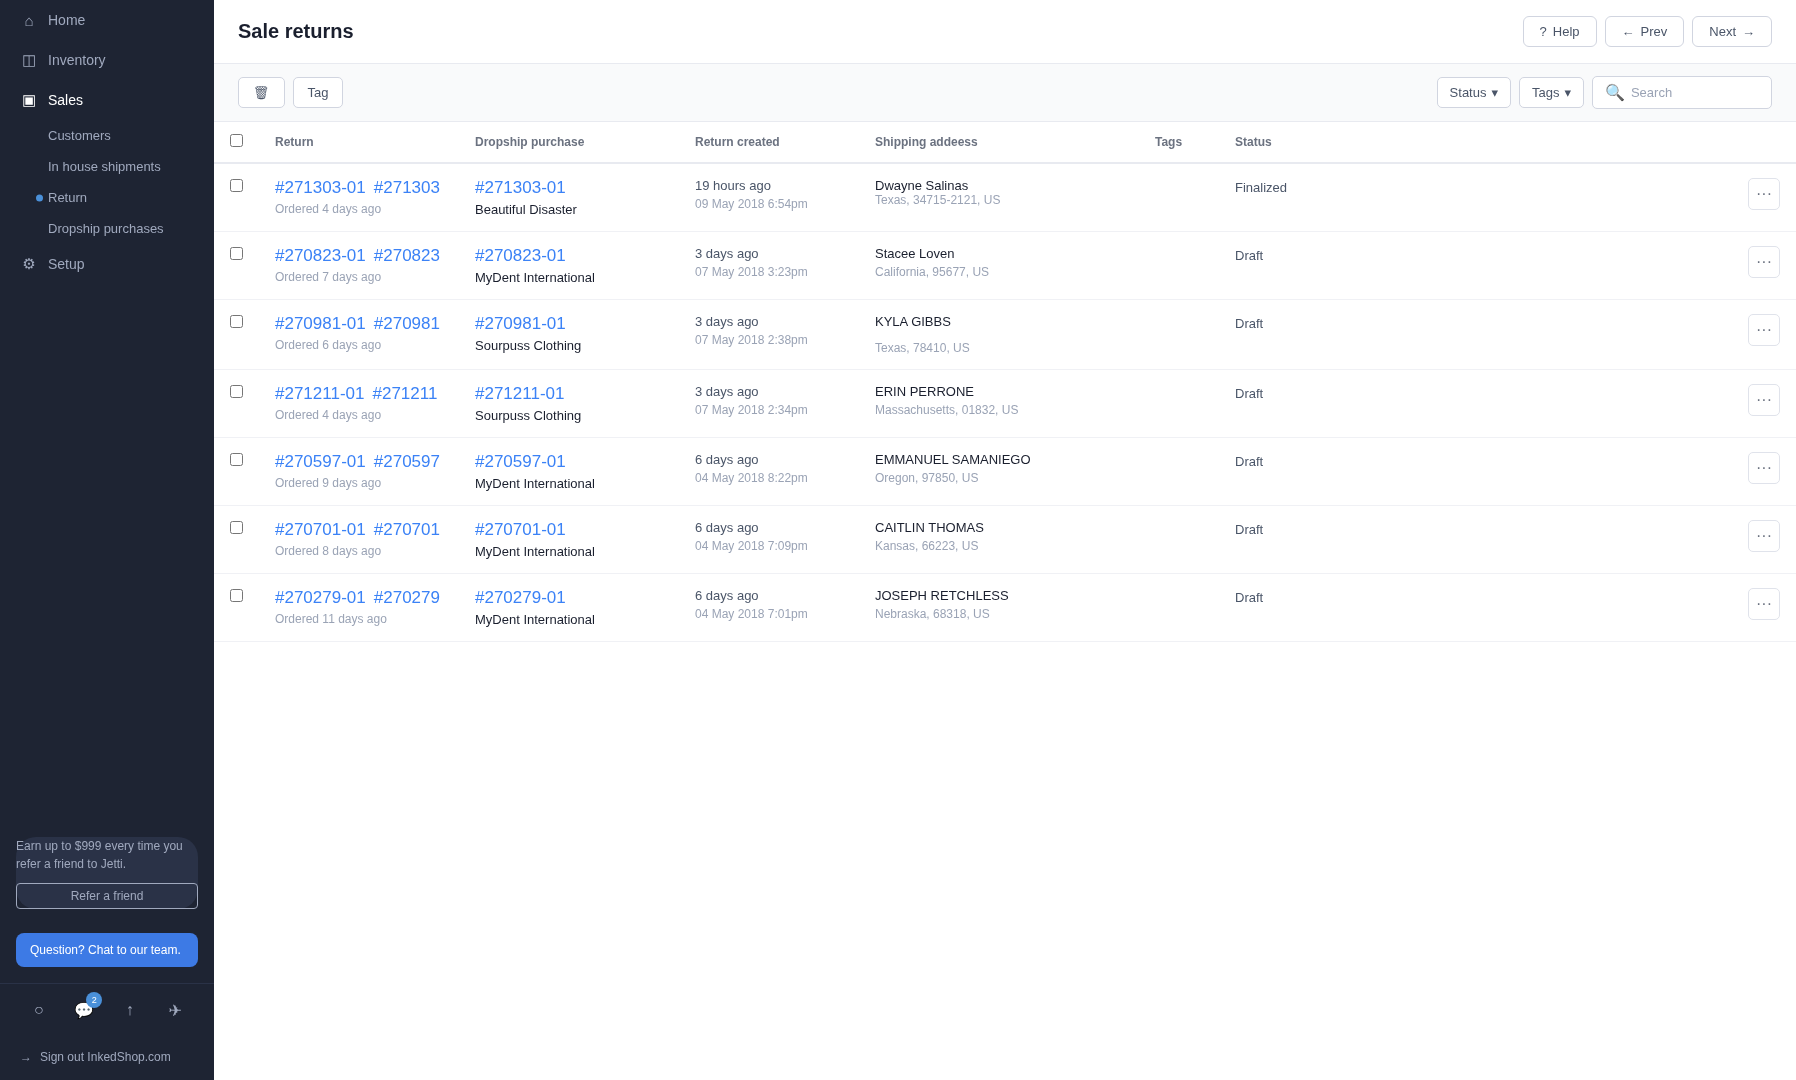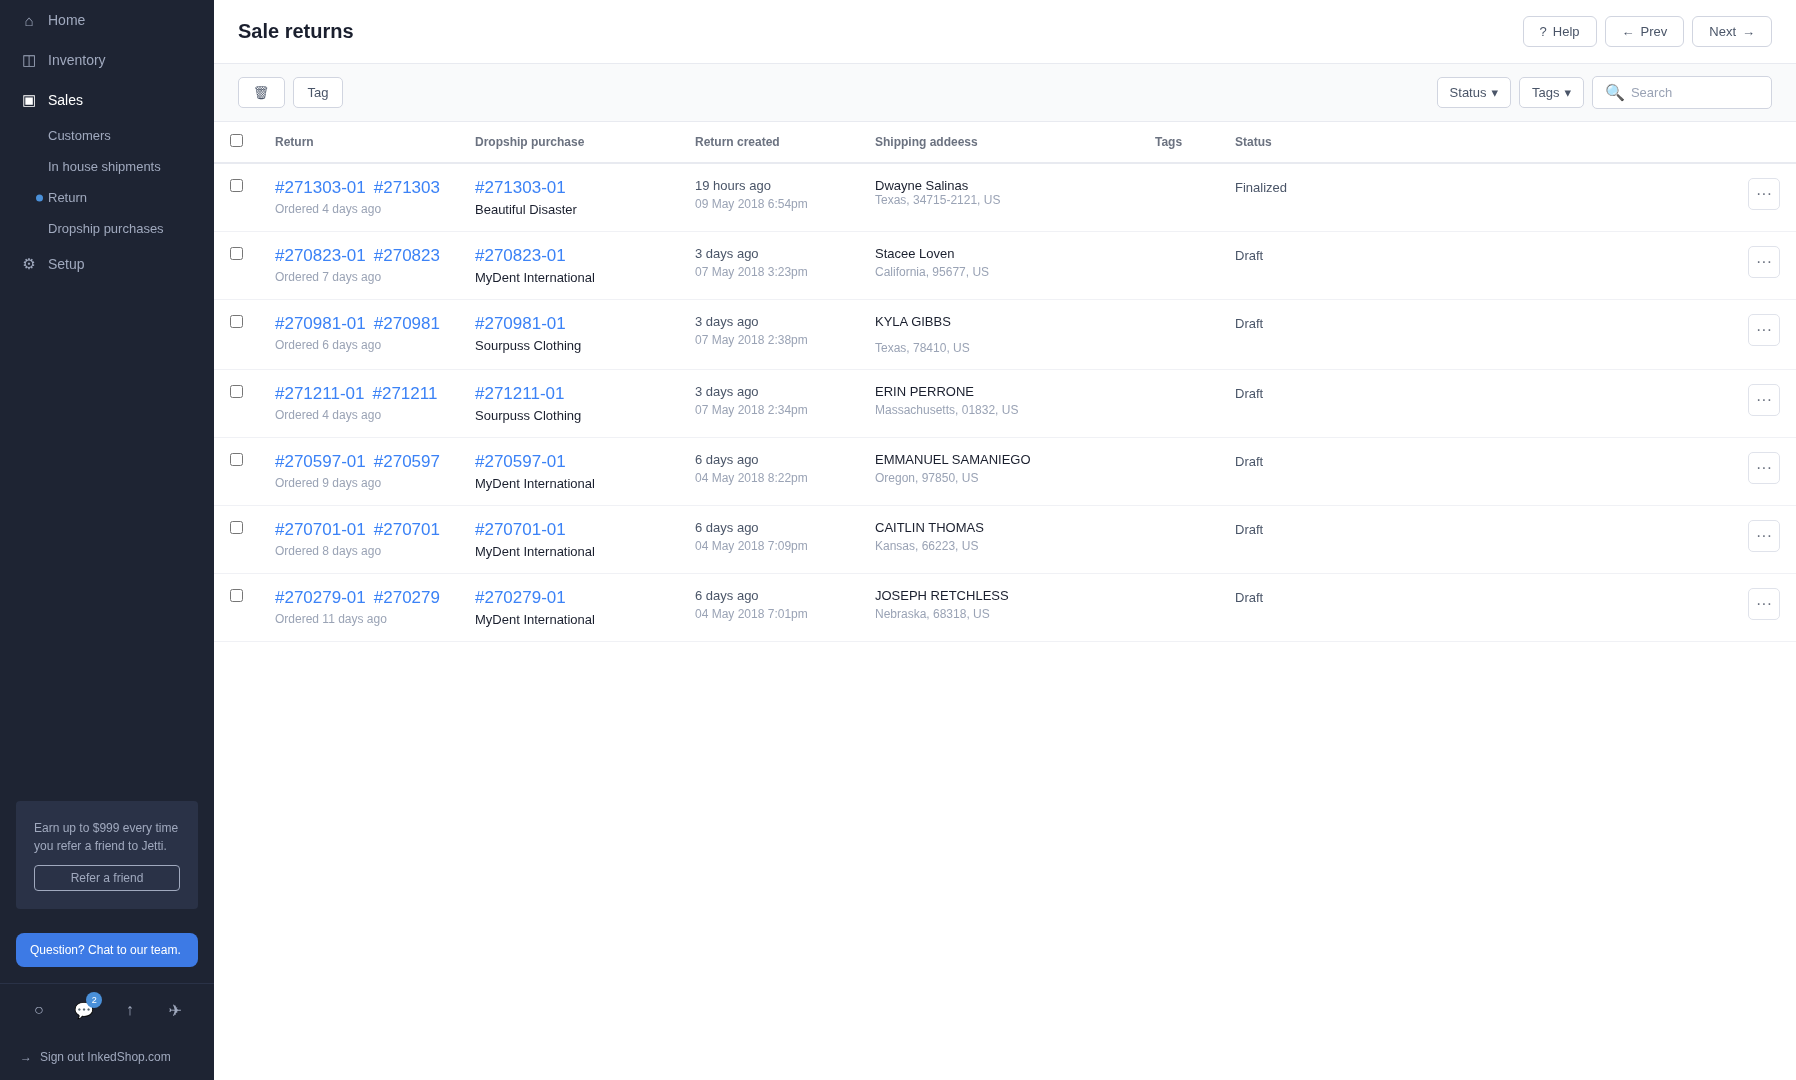--- a/index.html
+++ b/index.html
@@ -47,22 +47,22 @@
       top: 50%;
       transform: translateY(-50%);
       width: 7px;
       height: 7px;
       background: #4a90d9;
       border-radius: 50%;
     }
     .sidebar-refer {
       margin: 16px;
       background: #2a3247;
-      border-radius: 4px;
-      padding: 18px;
+      border-radius: 20px;
+      padding: 0;
       font-size: 12px;
       color: #a0a9be;
       line-height: 1.5;
     }
     .refer-btn {
       margin-top: 10px;
       border: 1px solid #a0a9be;
       background: transparent;
       color: #a0a9be;
       border-radius: 4px;

